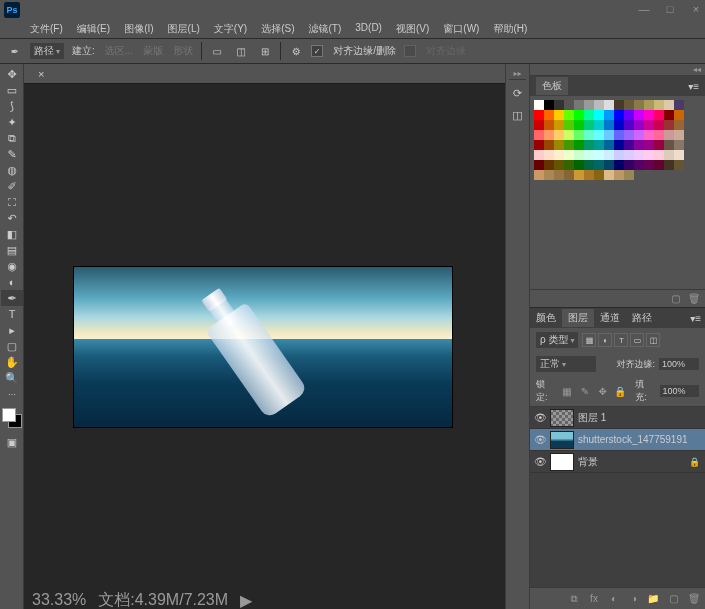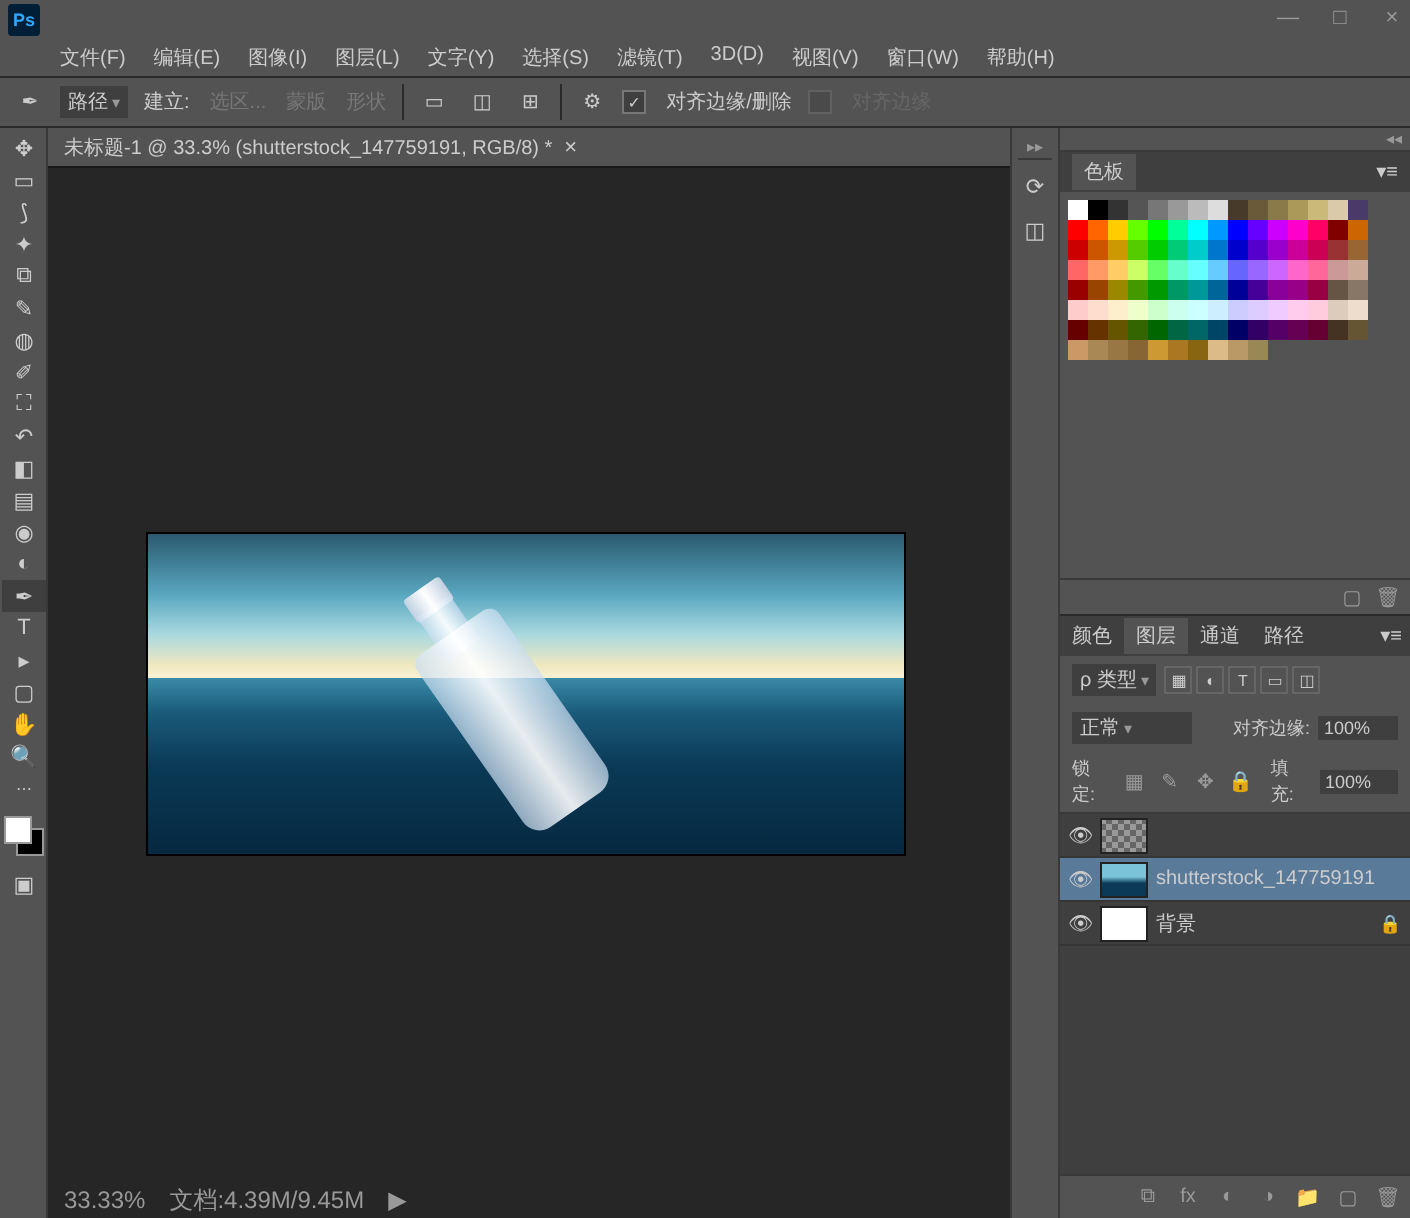--- a/index.html
+++ b/index.html
@@ -29,21 +29,21 @@
 .doc-tab-close{margin-left:6px;cursor:pointer;font-size:11px}
 .canvas-viewport{flex:1;position:relative;overflow:hidden}
 .canvas-img{position:absolute;left:50px;top:183px;width:378px;height:160px;background:linear-gradient(180deg,#4a9abf 0%,#7bc4d8 35%,#1a5a7a 50%,#0a3a56 55%,#062840 100%);box-shadow:0 0 0 1px #000}
 .sky{position:absolute;top:0;left:0;right:0;height:48%;background:linear-gradient(180deg,#2a5a70 0%,#5aa8c0 40%,#a8d8e0 65%,#f0e8c0 85%,#fff8e0 100%)}
 .water{position:absolute;bottom:0;left:0;right:0;height:55%;background:linear-gradient(180deg,#3a8aa8 0%,#1a5a7a 20%,#0a3a56 50%,#062840 100%)}
 .bottle{position:absolute;left:150px;top:15px;width:50px;height:135px;transform:rotate(-35deg);transform-origin:center}
 .bottle-body{width:100%;height:80%;position:absolute;bottom:0;background:linear-gradient(90deg,rgba(200,220,240,0.7),rgba(255,255,255,0.9),rgba(200,220,240,0.7));border-radius:6px 6px 10px 10px}
 .bottle-neck{width:40%;height:20%;position:absolute;top:8%;left:30%;background:linear-gradient(90deg,rgba(200,220,240,0.7),rgba(255,255,255,0.9),rgba(200,220,240,0.7))}
 .bottle-cap{width:44%;height:10%;position:absolute;top:0;left:28%;background:linear-gradient(90deg,#c0d0e0,#fff,#c0d0e0);border-radius:2px}
 .status-bar{height:18px;background:#262626;display:flex;align-items:center;padding:0 8px;gap:12px}
-.status-text{font-size:12px;color:#999}
+.status-text{font-size:16px;color:#999}
 .panel-col{width:176px;background:#535353;border-left:1px solid #3a3a3a;display:flex;flex-direction:column}
 .panel-col-icons{width:24px;background:#535353;border-left:1px solid #3a3a3a;display:flex;flex-direction:column;align-items:center;padding-top:4px;gap:4px}
 .col-icon{width:18px;height:18px;display:flex;align-items:center;justify-content:center;cursor:pointer;font-size:11px}
 .right-side{display:flex}
 .panel-header{height:20px;background:#3f3f3f;display:flex;align-items:center;padding:0 6px;font-size:10px;justify-content:space-between}
 .panel-tab{padding:2px 6px;font-size:10px}
 .panel-tab.active{background:#535353}
 .swatches-panel{padding:4px;background:#535353}
 .swatch-grid{display:flex;flex-wrap:wrap;gap:0;width:152px}
 .swatch{width:10px;height:10px;cursor:pointer}
@@ -143,37 +143,36 @@
     <div class="tool" style="font-size:8px">⋯</div>
     <div class="color-swatches">
       <div class="bg-color"></div>
       <div class="fg-color"></div>
     </div>
     <div class="tool">▣</div>
   </div>
 
   <div class="canvas-area">
     <div class="doc-tab">
-      <span class="doc-tab-text">未标题-1 @ 33.3% (shutterstock_147759191, RGB/8) *</span>
       <span class="doc-tab-close">×</span>
     </div>
     <div class="canvas-viewport">
       <div class="canvas-img">
         <div class="sky"></div>
         <div class="water"></div>
         <div class="bottle">
           <div class="bottle-cap"></div>
           <div class="bottle-neck"></div>
           <div class="bottle-body"></div>
         </div>
       </div>
     </div>
     <div class="status-bar">
       <span class="status-text">33.33%</span>
-      <span class="status-text">文档:4.39M/9.45M</span>
+      <span class="status-text">文档:4.39M/7.23M</span>
       <span class="status-text">▶</span>
     </div>
   </div>
 
   <div class="right-side">
     <div class="panel-col-icons">
       <div class="top-collapse">
           <span class="arrow">▸▸</span>
         </div>
       <div class="col-icon">⟳</div>
@@ -349,20 +348,21 @@
           <span class="foot-icon">✥</span>
           <span class="foot-icon">🔒</span>
           <span style="flex:1"></span>
           <span style="font-size:9px">填充:</span>
           <span class="mini-input">100%</span>
         </div>
         <div class="layer-list" id="layer-list">
             <div class="layer-row">
               <span class="eye">👁</span>
               <div class="layer-thumb checker"></div>
+              <span class="layer-name">图层 1</span>
             </div>
             <div class="layer-row selected">
               <span class="eye">👁</span>
               <div class="layer-thumb " style="background: linear-gradient(rgb(123, 196, 216) 40%, rgb(10, 58, 86) 60%);"></div>
               <span class="layer-name">shutterstock_147759191</span>
             </div>
             <div class="layer-row">
               <span class="eye">👁</span>
               <div class="layer-thumb white"></div>
               <span class="layer-name">背景</span>

